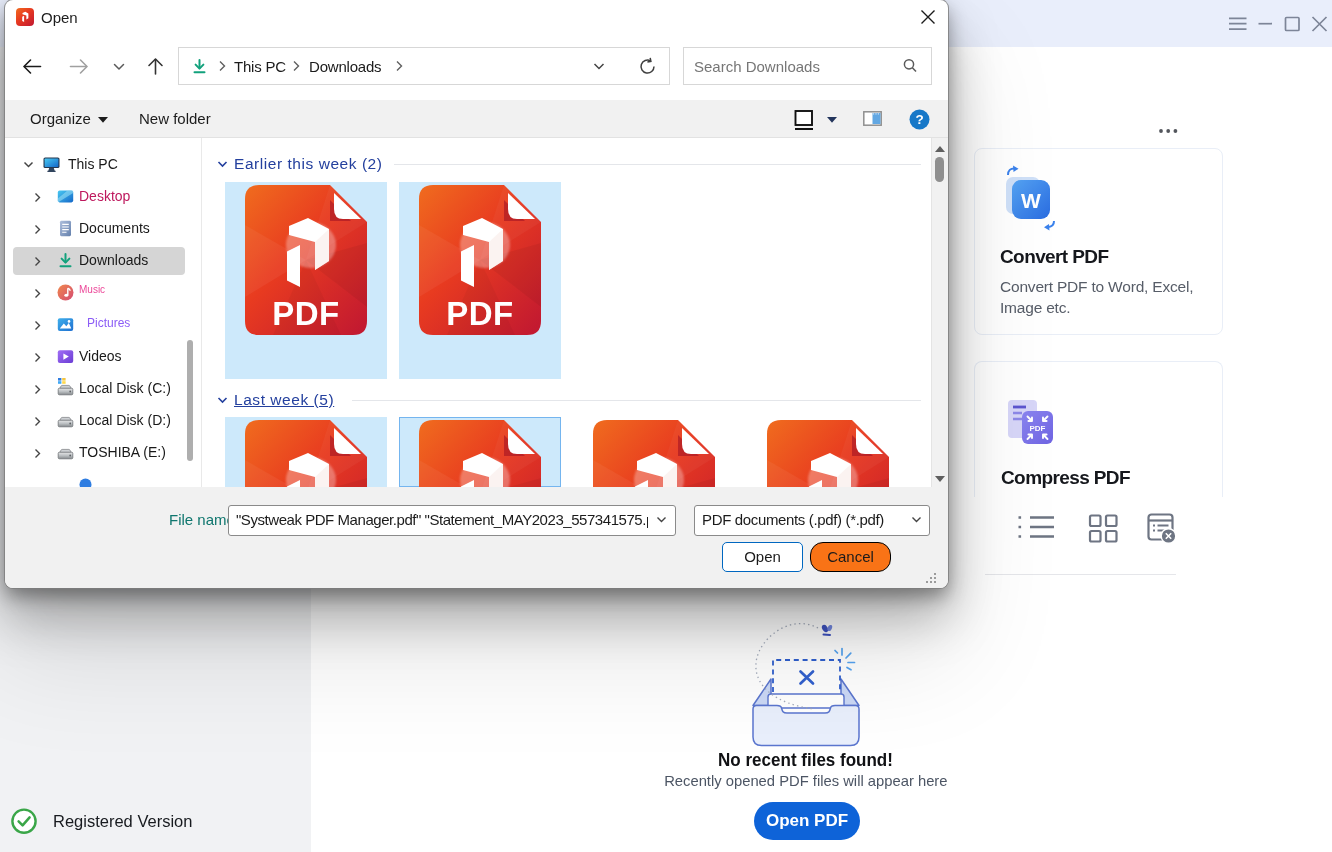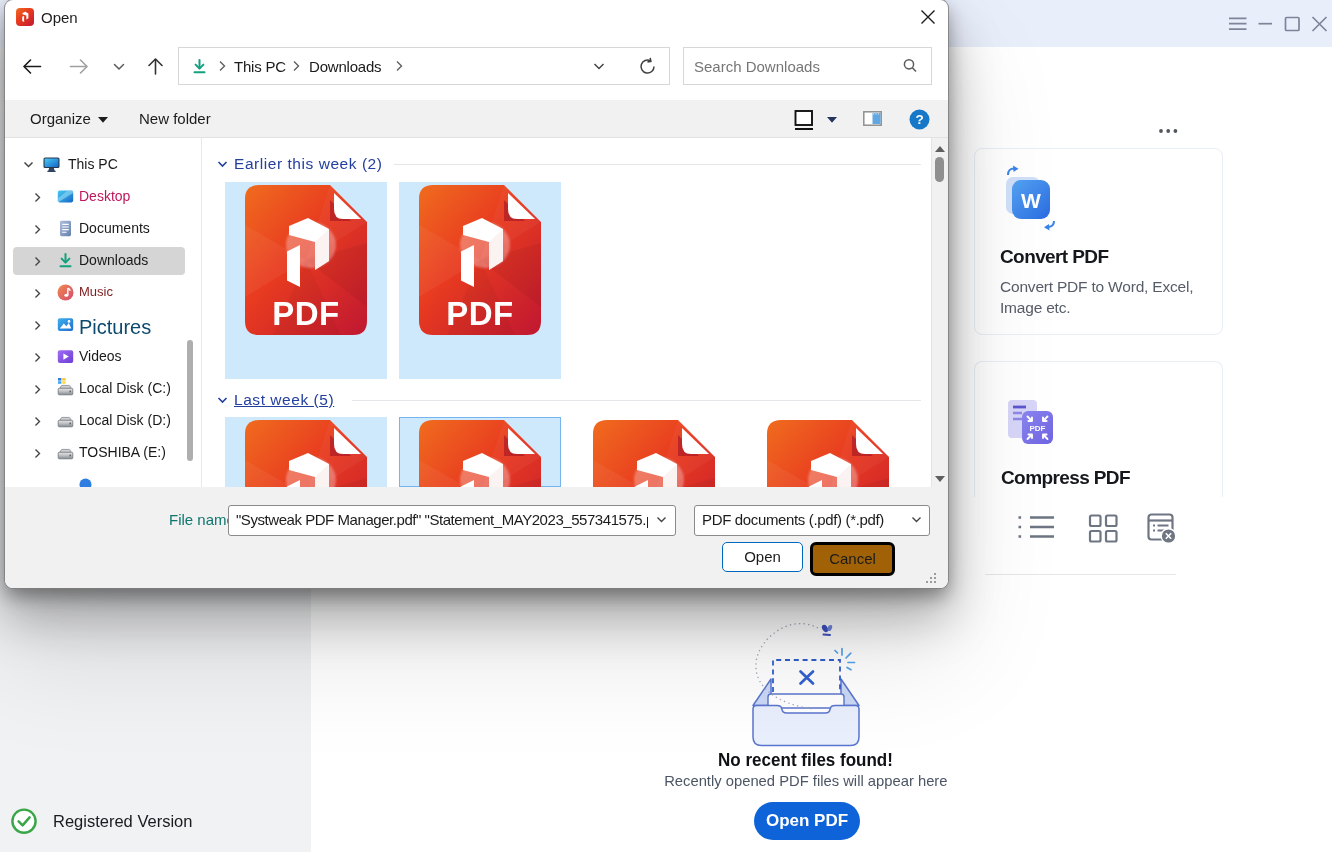--- a/index.html
+++ b/index.html
@@ -345,28 +345,28 @@
       <svg class="abs" style="left:52px;top:252px;" width="17" height="17">
           <use href="#i-dl"></use>
         </svg>
       <div class="abs nosel" style="left:74px;top:252px;font-size:14px;color:#191919;">Downloads</div>
       <svg class="abs" style="left:26px;top:286.5px;" width="13" height="13" viewBox="0 0 13 13">
           <path d="M4.5 2.5 L8.5 6.5 L4.5 10.5" stroke="#454545" stroke-width="1.4" fill="none"></path>
         </svg>
       <svg class="abs" style="left:52px;top:284px;" width="17" height="17">
           <use href="#i-music"></use>
         </svg>
-      <div class="abs nosel" style="left:74px;top:284px;font-size:13px;color:#7f1d1d;">Music</div>
+      <div class="abs nosel" style="left:74px;top:284px;font-size:10px;color:#ec4899;">Music</div>
       <svg class="abs" style="left:26px;top:318.5px;" width="13" height="13" viewBox="0 0 13 13">
           <path d="M4.5 2.5 L8.5 6.5 L4.5 10.5" stroke="#454545" stroke-width="1.4" fill="none"></path>
         </svg>
       <svg class="abs" style="left:52px;top:316px;" width="17" height="17">
           <use href="#i-pics"></use>
         </svg>
-      <div class="abs nosel" style="left:74px;top:316px;font-size:20px;color:#0c4a6e;">Pictures</div>
+      <div class="abs nosel" style="left:82px;top:316px;font-size:12px;color:#8b5cf6;">Pictures</div>
       <svg class="abs" style="left:26px;top:350.5px;" width="13" height="13" viewBox="0 0 13 13">
           <path d="M4.5 2.5 L8.5 6.5 L4.5 10.5" stroke="#454545" stroke-width="1.4" fill="none"></path>
         </svg>
       <svg class="abs" style="left:52px;top:348px;" width="17" height="17">
           <use href="#i-vids"></use>
         </svg>
       <div class="abs nosel" style="left:74px;top:348px;font-size:14px;color:#191919;">Videos</div>
       <svg class="abs" style="left:26px;top:382.5px;" width="13" height="13" viewBox="0 0 13 13">
           <path d="M4.5 2.5 L8.5 6.5 L4.5 10.5" stroke="#454545" stroke-width="1.4" fill="none"></path>
         </svg>
@@ -451,21 +451,21 @@
     <div class="abs nosel" style="left:231px;top:511px;width:412px;overflow:hidden;font-size:15px;color:#1b1b1b;letter-spacing:-0.45px;">"Systweak PDF Manager.pdf" "Statement_MAY2023_557341575.pdf"</div>
     <svg class="abs" style="left:650px;top:514px;" width="13" height="12" viewBox="0 0 13 12">
         <path d="M2.5 3.5 L6.5 7.5 L10.5 3.5" stroke="#444" stroke-width="1.4" fill="none"></path>
       </svg>
     <div class="abs" style="left:689px;top:505px;width:234px;height:29px;border:1px solid #8a8a8a;border-radius:3px;background:#fff;"></div>
     <div class="abs nosel" style="left:697px;top:511px;font-size:15px;color:#1b1b1b;letter-spacing:-0.35px;">PDF documents (.pdf) (*.pdf)</div>
     <svg class="abs" style="left:905px;top:514px;" width="13" height="12" viewBox="0 0 13 12">
         <path d="M2.5 3.5 L6.5 7.5 L10.5 3.5" stroke="#444" stroke-width="1.4" fill="none"></path>
       </svg>
     <div class="abs" style="left:717px;top:542px;width:79px;height:28px;border:1.5px solid #0067c0;border-radius:5px;background:#fff;font-size:15px;color:#1b1b1b;text-align:center;line-height:28px;">Open</div>
-    <div class="abs" style="left:805px;top:542px;width:79px;height:28px;border:3px solid #000000;border-radius:6px;background:#a16207;font-size:15px;color:#1b1b1b;text-align:center;line-height:28px;">Cancel</div>
+    <div class="abs" style="left:805px;top:542px;width:79px;height:28px;border:1px solid #000000;border-radius:13px;background:#f97316;font-size:15px;color:#1b1b1b;text-align:center;line-height:28px;">Cancel</div>
     <svg class="abs" style="left:919px;top:571px;" width="14" height="14" viewBox="0 0 14 14">
       <g fill="#9b9b9b">
           <rect x="10" y="2" width="2" height="2"></rect>
           <rect x="6" y="6" width="2" height="2"></rect>
           <rect x="10" y="6" width="2" height="2"></rect>
           <rect x="2" y="10" width="2" height="2"></rect>
           <rect x="6" y="10" width="2" height="2"></rect>
           <rect x="10" y="10" width="2" height="2"></rect>
         </g>
     </svg>

